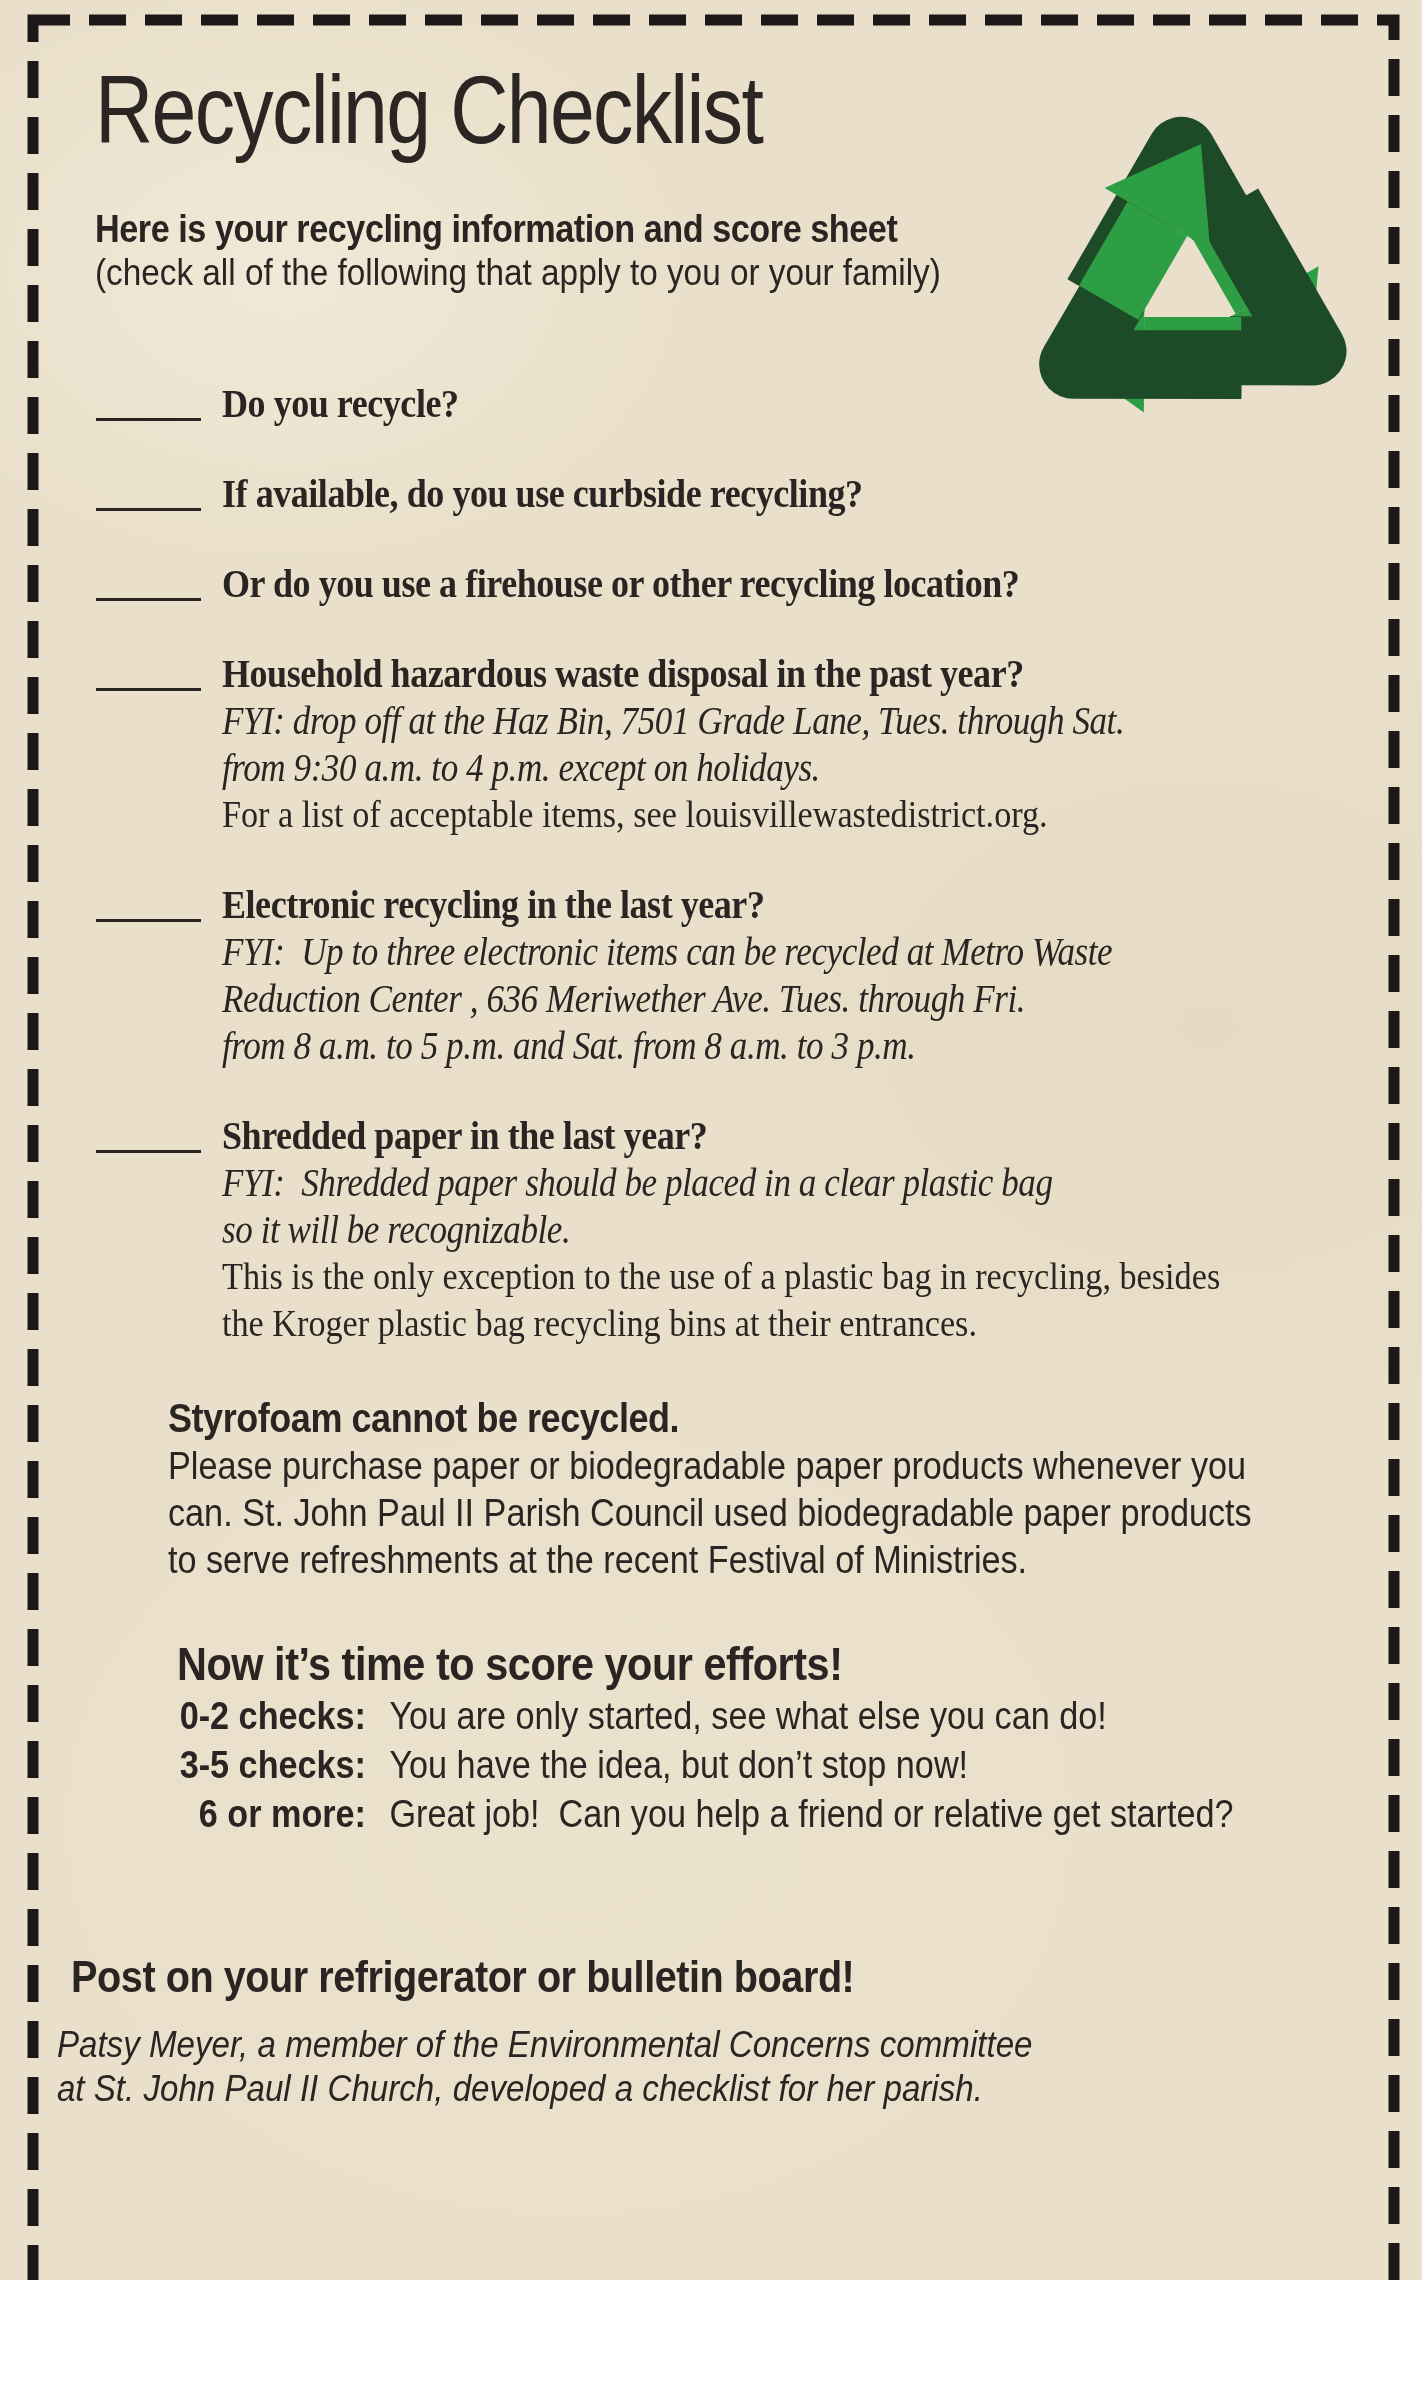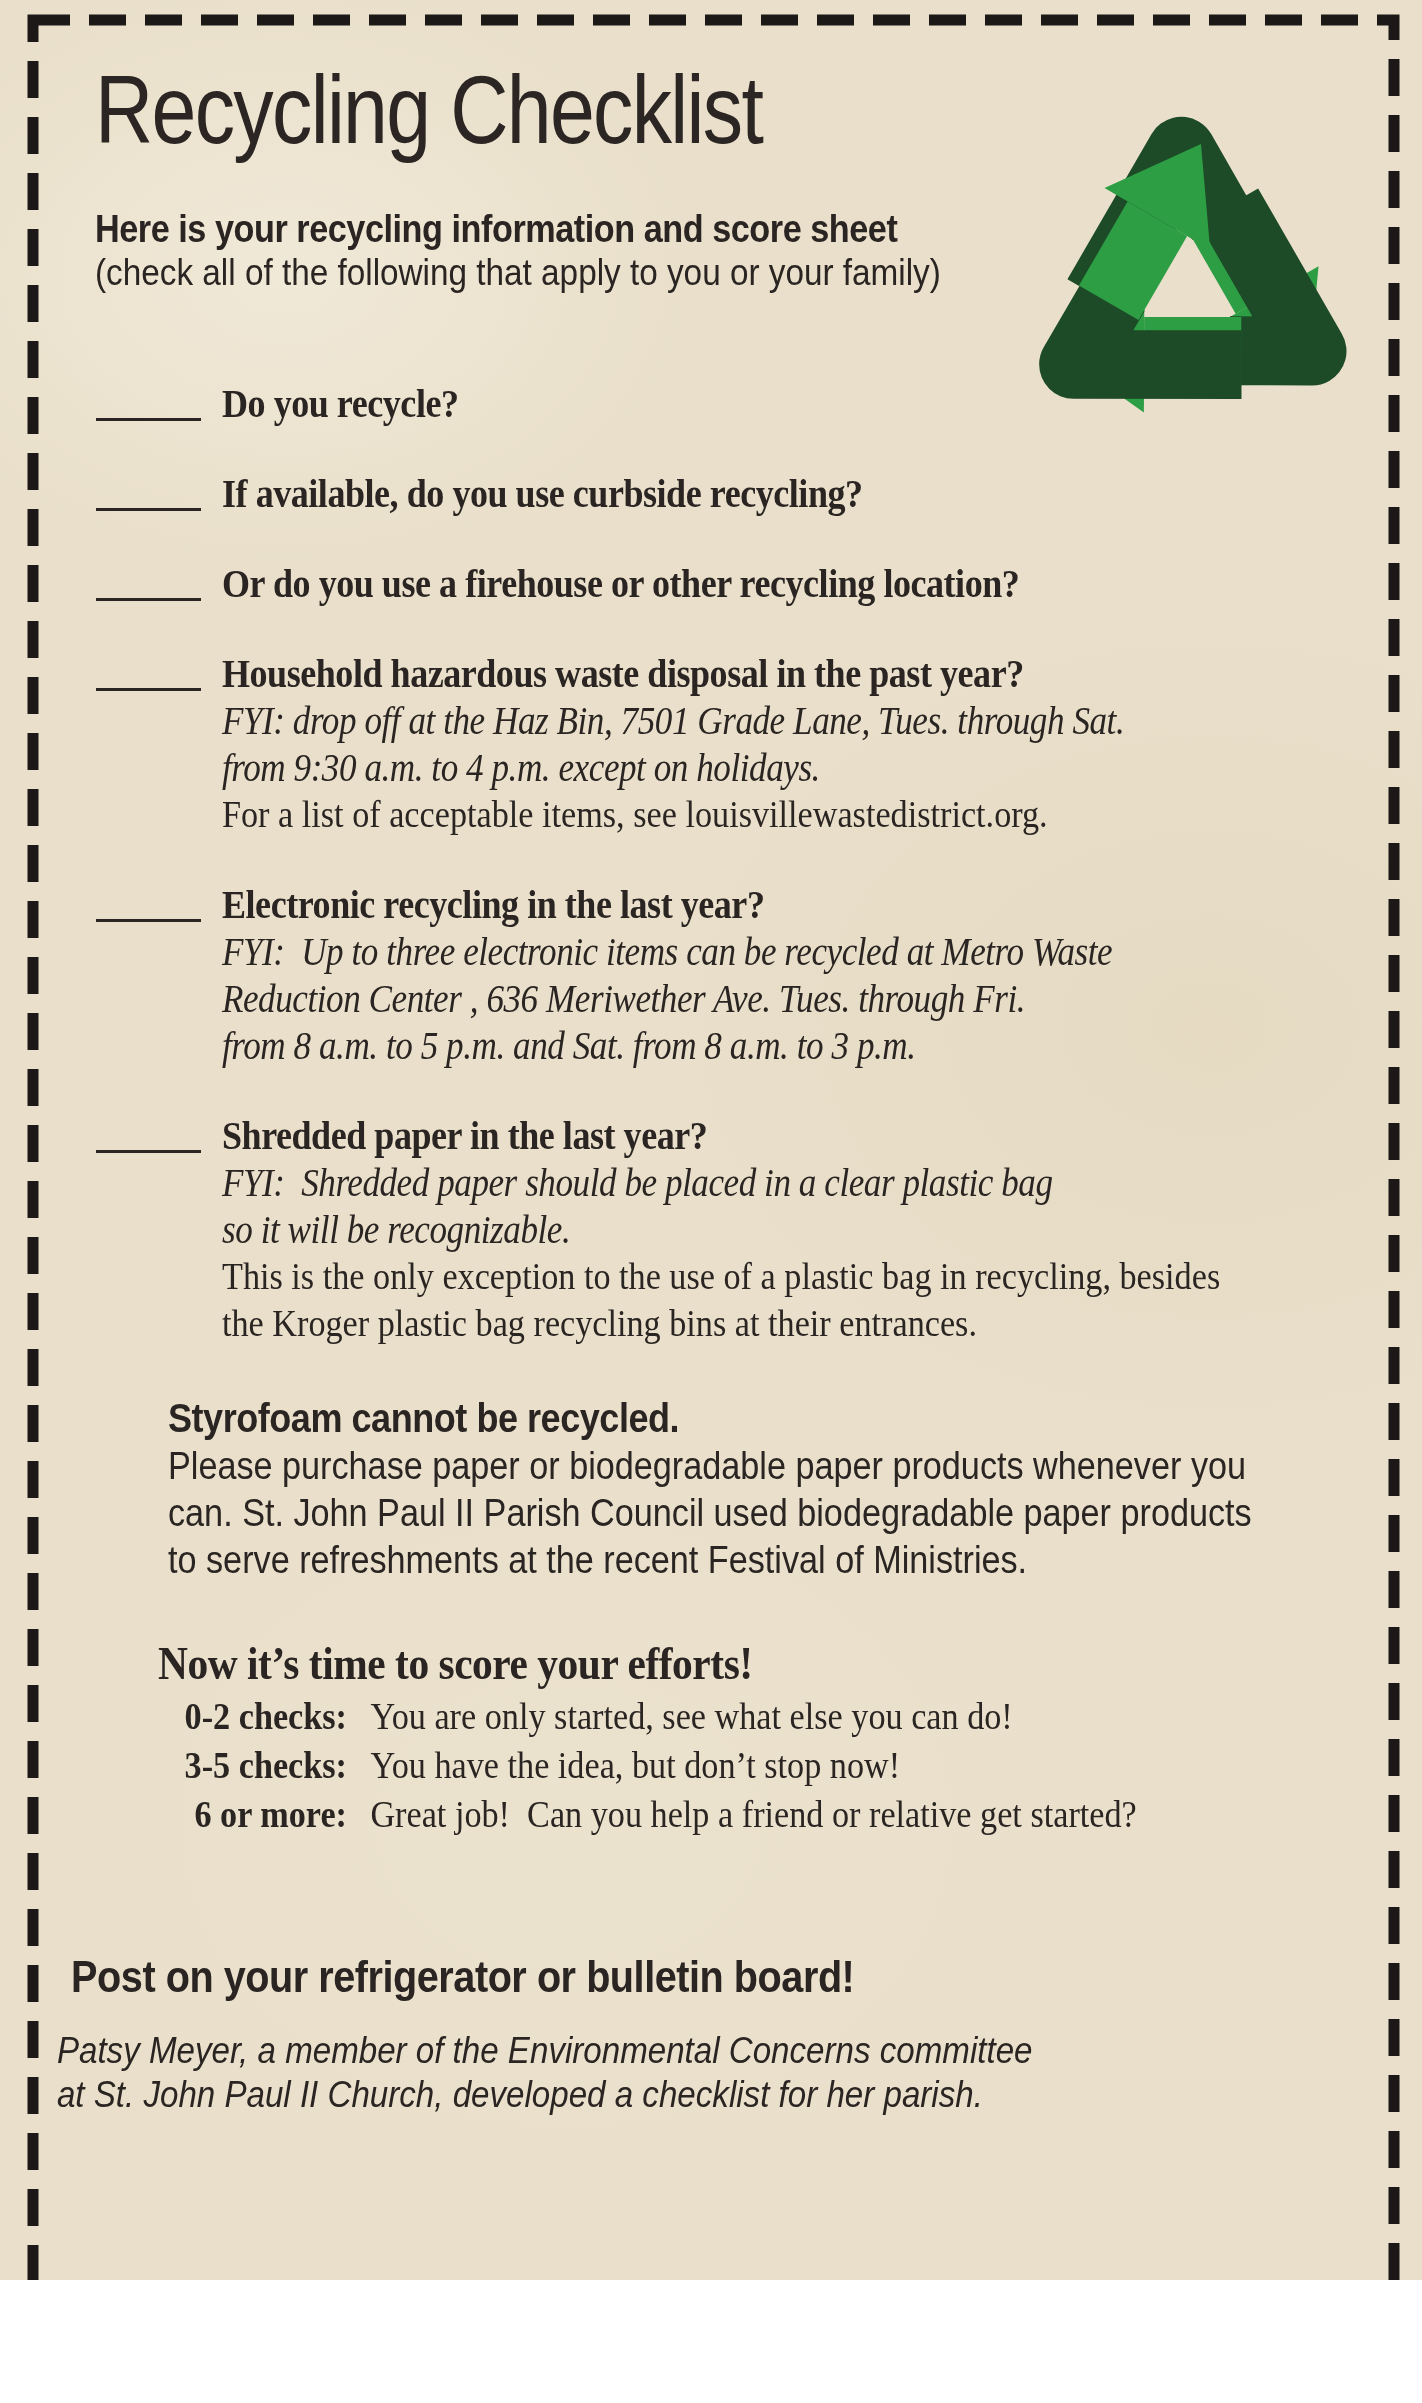--- a/index.html
+++ b/index.html
@@ -50,37 +50,37 @@
   .fyi-r{
     font-size:38px;line-height:47px;
     transform:scaleX(0.9);transform-origin:left top;white-space:pre;
   }
   .styro{margin-left:73px;margin-top:46px;}
   .styro-h{
     font-size:40px;font-weight:bold;line-height:50px;letter-spacing:-0.5px;
     transform:scaleX(0.9);transform-origin:left top;white-space:pre;
   }
   .styro .fyi-r{line-height:47px;}
-  .scoring{margin-left:63px;margin-top:52px;font-family:Liberation Serif, serif;}
+  .scoring{margin-left:82px;margin-top:52px;}
   .score-h{
     font-size:46px;font-weight:bold;line-height:56px;letter-spacing:-0.5px;
     transform:scaleX(0.9);transform-origin:left top;white-space:pre;
   }
   .score-row{
     display:flex;line-height:49px;
     transform:scaleX(0.9);transform-origin:left top;
   }
   .score-label{width:210px;text-align:right;font-size:38px;font-weight:bold;white-space:pre;}
   .score-text{margin-left:26px;font-size:38px;white-space:pre;}
   .footer{margin-left:-95px;width:1422px;margin-top:112px;text-align:left;}
   .post{
     font-size:44px;font-weight:bold;line-height:52px;letter-spacing:-0.5px;
     transform:scaleX(0.9);transform-origin:center top;white-space:pre;
   }
-  .credit{margin-top:26px;}
+  .credit{margin-top:20px;}
   .credit-line{
     font-size:36px;font-style:italic;line-height:44px;
     transform:scaleX(0.92);transform-origin:center top;white-space:pre;
   }
 </style>
 </head>
 <body>
 
 <div class="paper">
 

